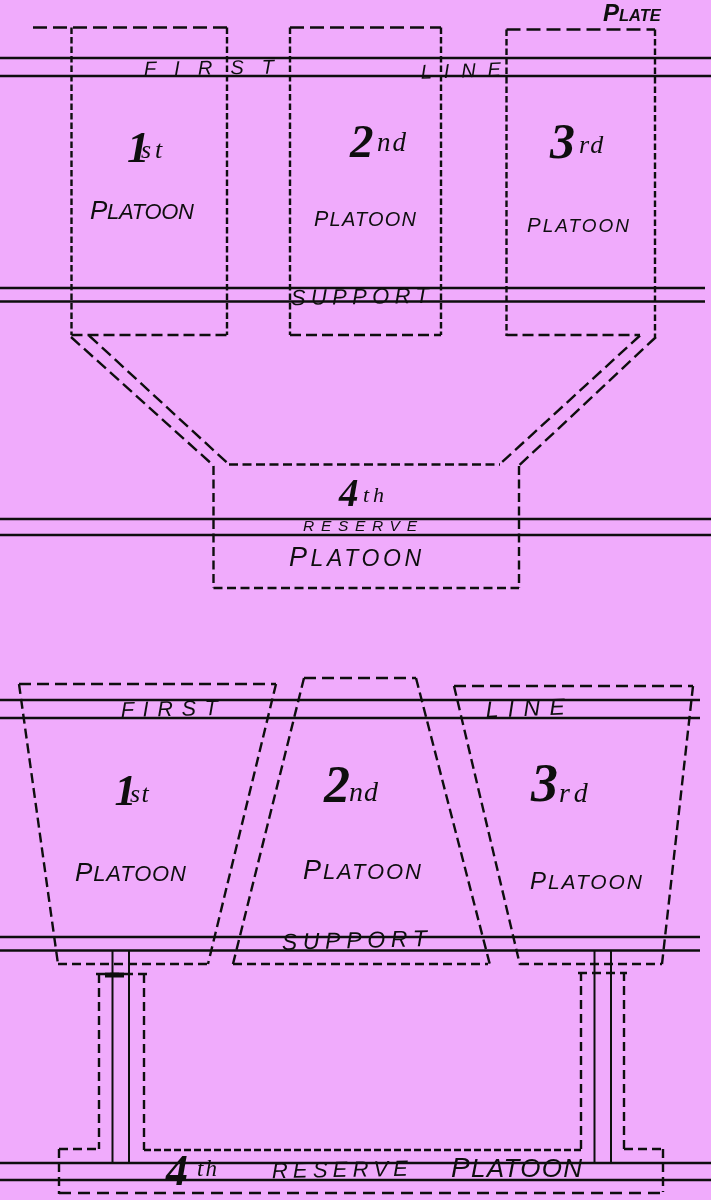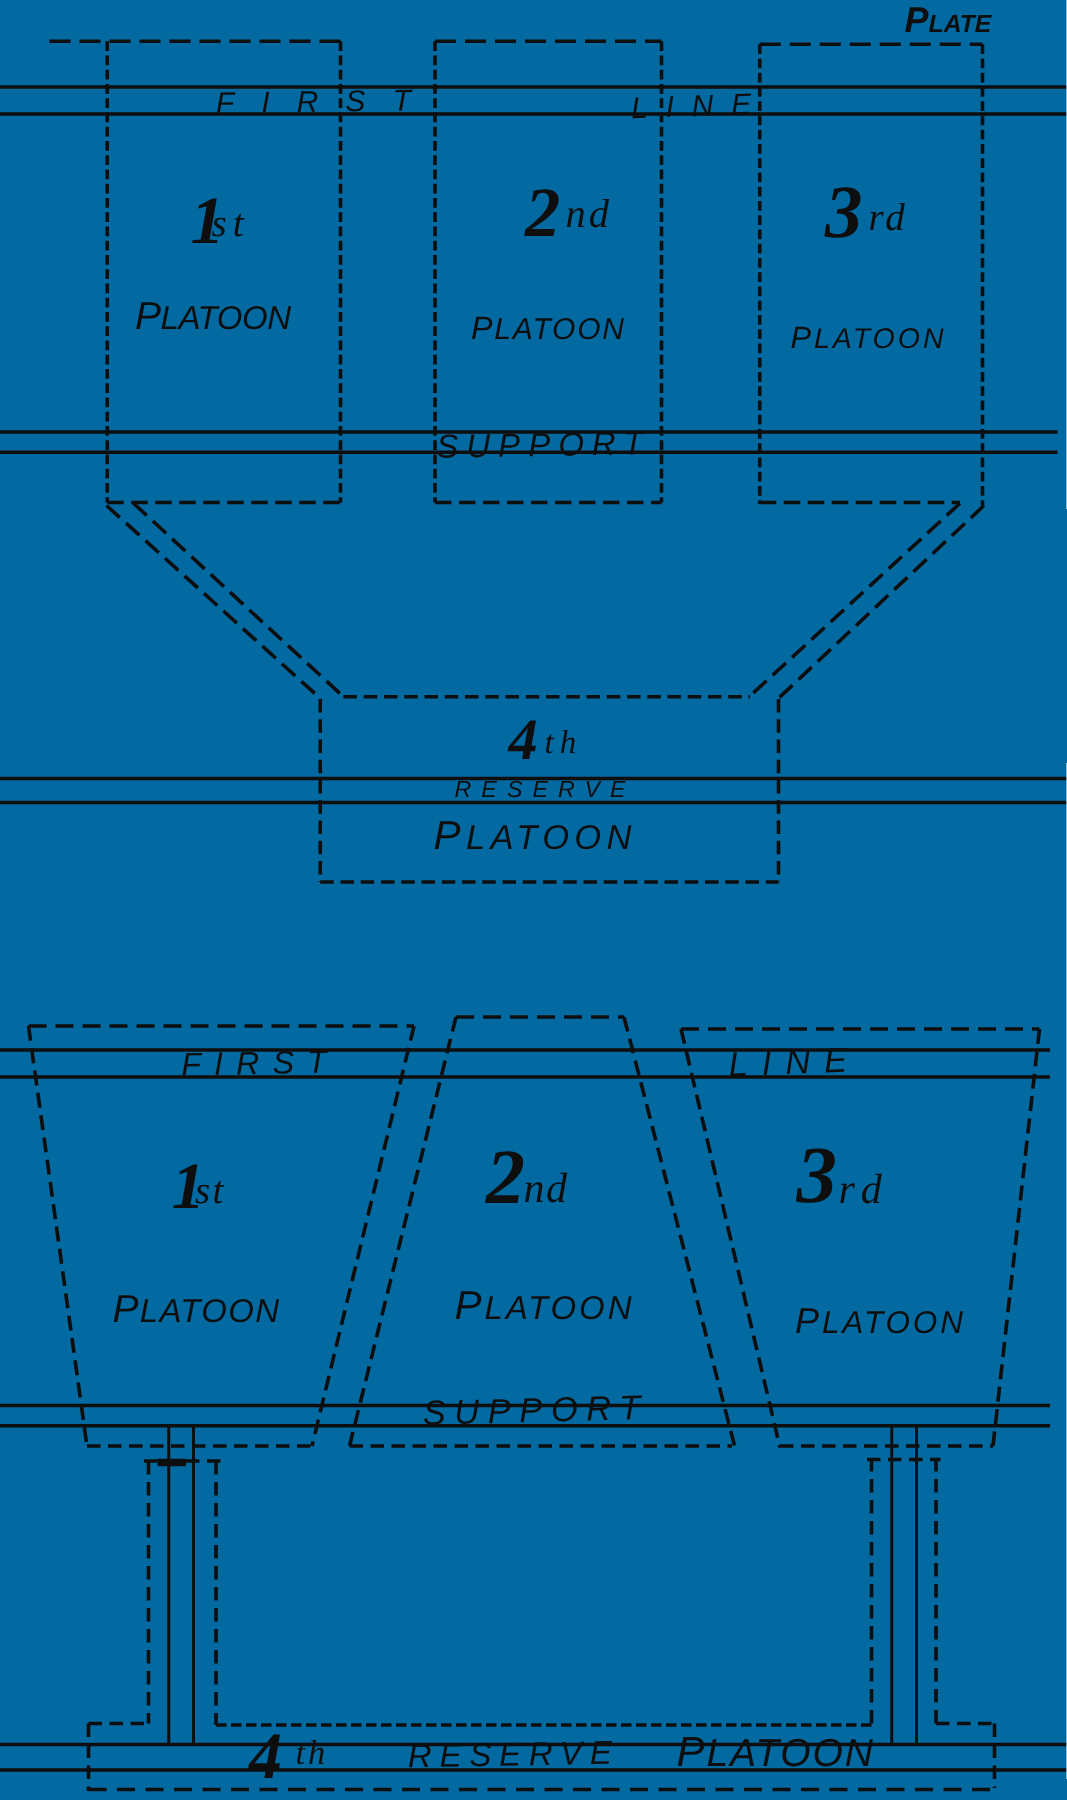--- a/index.html
+++ b/index.html
@@ -1,16 +1,16 @@
 <!DOCTYPE html>
 <html><head>
 <meta charset="utf-8">
 <style>
   html,body{margin:0;padding:0;background:#fff;}
-  #page{position:relative;width:711px;height:1200px;background:#0369a1;overflow:hidden;}
+  #page{position:relative;width:711px;height:1200px;background:#f0abfc;overflow:hidden;}
   svg{position:absolute;left:0;top:0;}
   text{fill:#0e0e0e;font-family:"Liberation Sans",sans-serif;font-style:italic;}
   .num{font-family:"Liberation Serif",serif;font-weight:bold;font-style:italic;}
   .suf{font-family:"Liberation Serif",serif;font-style:italic;}
 </style>
 </head>
 <body>
 <div id="page">
 <svg width="711" height="1200" viewBox="0 0 711 1200">
 

